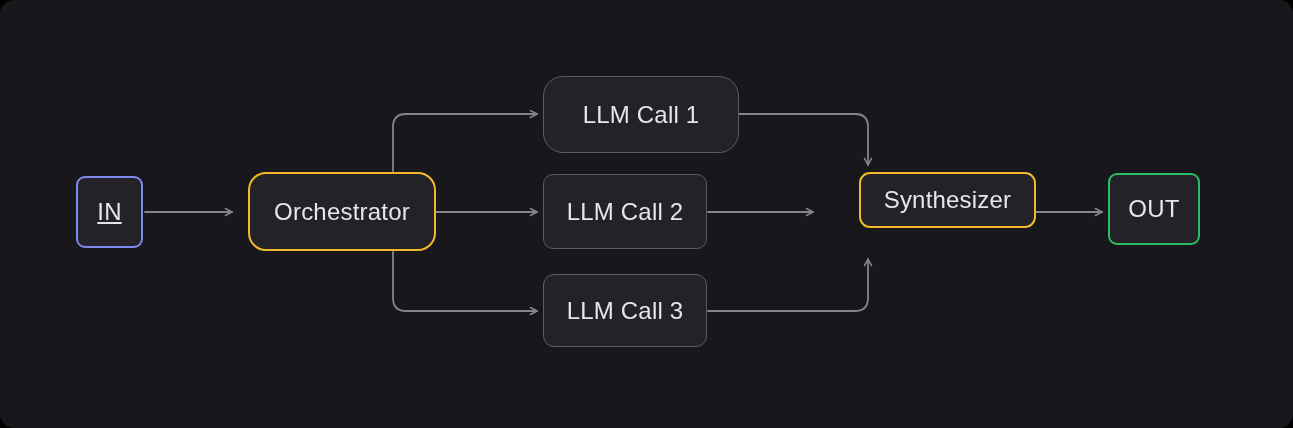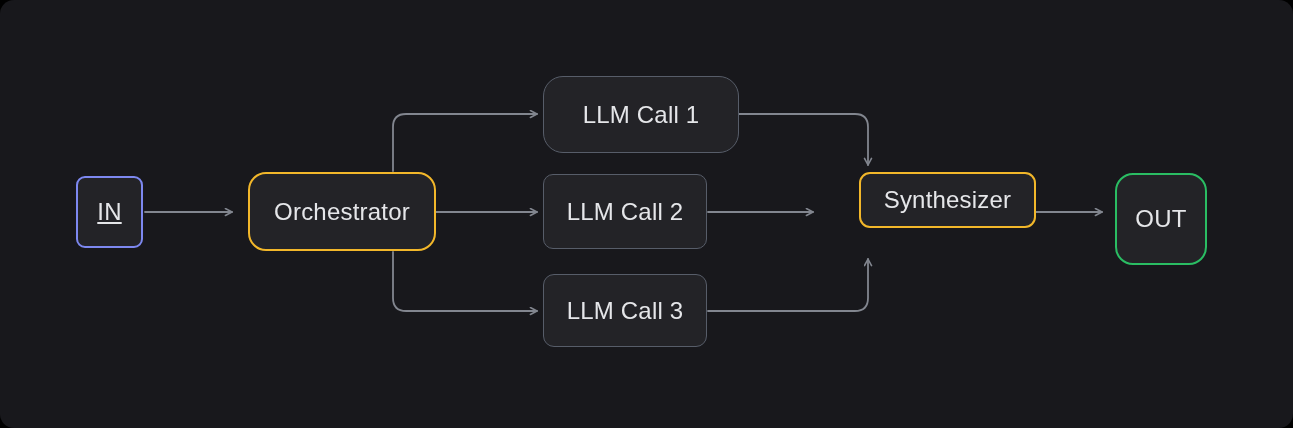--- a/index.html
+++ b/index.html
@@ -79,24 +79,23 @@
     border: 1.5px solid var(--node-border-gray, #575d69);
     border-radius: 11px;
   }
   .node-synthesizer {
     left: 819px; top: 172px; width: 177px; height: 56px;
     border: 2px solid var(--accent-amber, #f2b72a);
     border-radius: 11px;
     margin-left: 40px;
   }
   .node-out {
-    left: 1108px; top: 173px; width: 92px; height: 92px;
+    left: 1108px; top: 173px; width: 92px; height: 72px;
     border: 2px solid var(--accent-green, #2abd63);
-    border-radius: 18px;
-    margin-left: 7px;
+    border-radius: 9px;
   }
 </style>
 </head>
 <body>
 
 <div class="canvas">
 
   <svg class="edges" viewBox="0 0 1293 428" xmlns="http://www.w3.org/2000/svg">
     <defs>
       <marker id="chevron" markerWidth="10" markerHeight="10" refX="7.6" refY="4.5" orient="auto" markerUnits="userSpaceOnUse">

